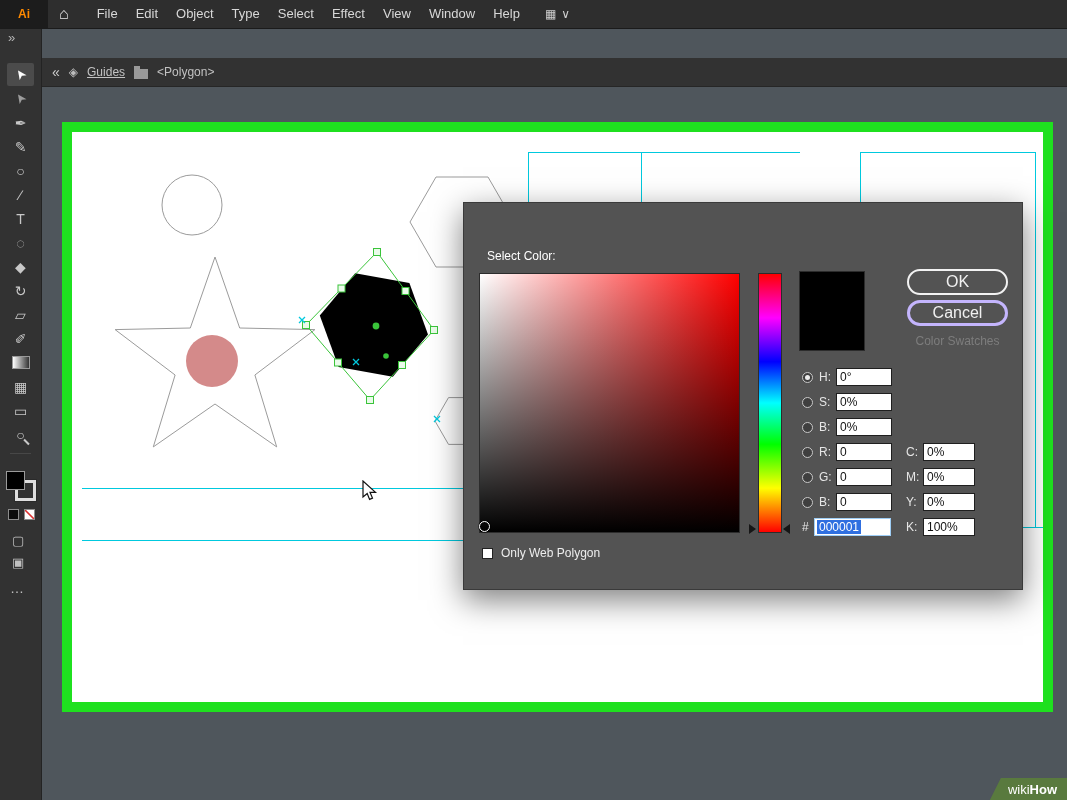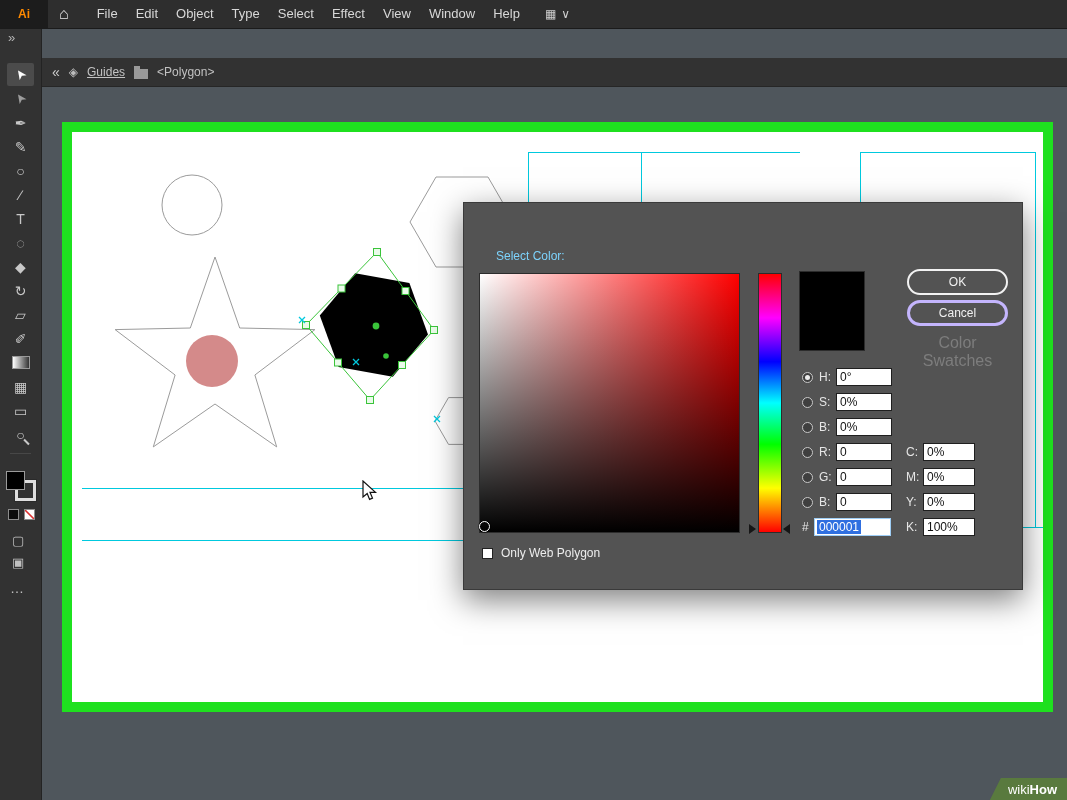--- a/index.html
+++ b/index.html
@@ -62,37 +62,37 @@
   
   .artboard{position:absolute;left:62px;top:122px;width:991px;height:590px;background:#fff;
             border:10px solid var(--highlight-green,#1fe01f);box-sizing:border-box;z-index:1;}
   .shapes{position:absolute;left:0;top:0;z-index:2;pointer-events:none;}
 
   
   .dialog{position:absolute;left:463px;top:202px;width:560px;height:388px;background:#535353;
           z-index:20;box-shadow:0 10px 30px rgba(0,0,0,.5);border:1px solid #3a3a3a;box-sizing:border-box;}
   .dialog-title{height:30px;background:#f4f4f4;color:#161616;font-size:13px;display:flex;
                 align-items:center;padding-left:14px;border-bottom:1px solid #bdbdbd;}
-  .select-color{position:absolute;left:32px;top:46px;color:#7dd3fc;font-size:12px;}
+  .select-color{position:absolute;left:23px;top:46px;color:#ffffff;font-size:12px;}
   .sv-field{position:absolute;left:15px;top:70px;width:259px;height:258px;border:1px solid #2c2c2c;
             background:linear-gradient(to top,#000,rgba(0,0,0,0)),linear-gradient(to right,#fff,#ff0000);}
   .sv-marker{position:absolute;left:15px;top:318px;width:9px;height:9px;border:1px solid #fff;
              border-radius:50%;box-shadow:0 0 0 1px rgba(0,0,0,.45);}
   .hue-bar{position:absolute;left:294px;top:70px;width:22px;height:258px;border:1px solid #2c2c2c;
            background:linear-gradient(to bottom,#f00 0%,#f0f 17%,#00f 34%,#0ff 50%,#0f0 66%,#ff0 83%,#f00 100%);}
   .hue-arrow-l{position:absolute;left:285px;top:321px;width:0;height:0;border-top:5px solid transparent;
                border-bottom:5px solid transparent;border-left:7px solid #161616;}
   .hue-arrow-r{position:absolute;left:319px;top:321px;width:0;height:0;border-top:5px solid transparent;
                border-bottom:5px solid transparent;border-right:7px solid #161616;}
   .preview{position:absolute;left:335px;top:68px;width:64px;height:78px;background:#000;border:1px solid #2c2c2c;}
   .btn{position:absolute;left:443px;width:101px;height:26px;border-radius:13px;background:transparent;
-       color:#f0f0f0;font-size:12px;display:flex;align-items:center;justify-content:center;box-sizing:border-box;}
+       color:#f0f0f0;font-size:16px;display:flex;align-items:center;justify-content:center;box-sizing:border-box;}
   .btn.ok{top:66px;border:2px solid #f2f2f2;}
   .btn.cancel{top:97px;border:3px solid #c4b5fd;}
-  .swatches-btn{position:absolute;left:443px;top:131px;width:101px;text-align:center;color:#7d7d7d;font-size:16px;}
+  .swatches-btn{position:absolute;left:443px;top:131px;width:101px;text-align:center;color:#7d7d7d;font-size:12px;}
   .field-row{position:absolute;height:20px;display:flex;align-items:center;}
   .field-row.l{left:338px;}
   .field-row.r{left:442px;}
   .radio{width:11px;height:11px;border-radius:50%;border:1px solid #c9c9c9;background:#3f3f3f;
          position:relative;margin-right:6px;box-sizing:border-box;flex:none;}
   .radio.selected::after{content:"";position:absolute;left:2px;top:2px;width:5px;height:5px;
          background:#ececec;border-radius:50%;}
   .f-label{width:17px;color:#e6e6e6;font-size:12px;flex:none;}
   .f-input{width:56px;height:18px;background:#fff;border:1px solid #1f1f1f;font-size:12px;color:#111;
            padding:0 3px;box-sizing:border-box;font-family:"Liberation Sans",sans-serif;}

